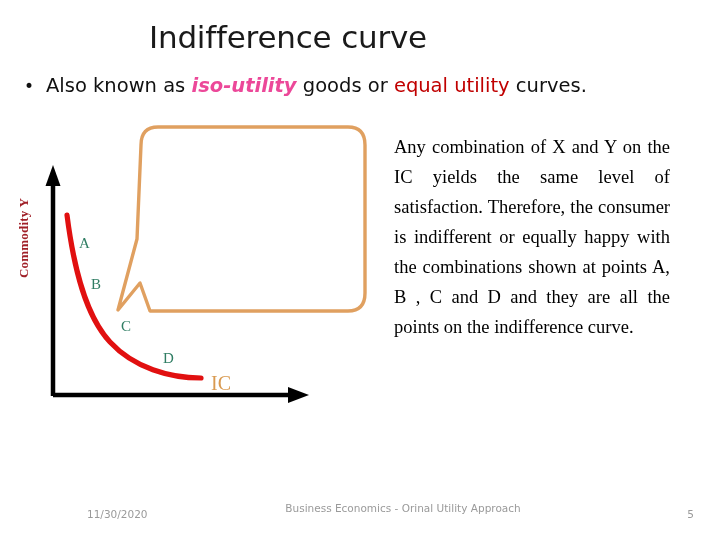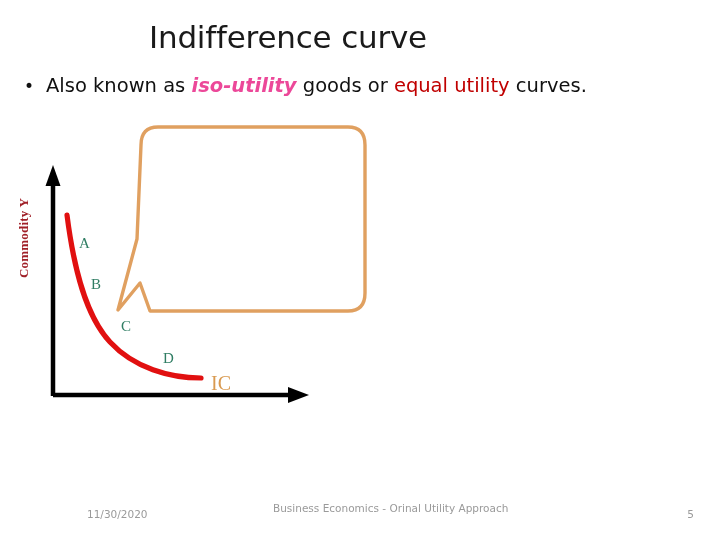--- a/index.html
+++ b/index.html
@@ -161,20 +161,21 @@
     top: 12px;
     font-family: "DejaVu Sans", sans-serif;
     font-size: 10.5px;
     color: #9a9a9a;
   }
   .footer-center {
     position: absolute;
     left: 230px;
     top: 5px;
     width: 260px;
+    text-align: center;
     font-family: "DejaVu Sans", sans-serif;
     font-size: 10.5px;
     line-height: 1.42;
     color: #9a9a9a;
   }
   .footer-page {
     position: absolute;
     right: 42px;
     top: 12px;
     font-family: "DejaVu Sans", sans-serif;
@@ -228,20 +229,21 @@
                Q 255,191 238,191
                L 40,191
                L 30,163
                L 8,190
                L 27,119
                L 31,25
                Q 31,7 48,7 Z" fill="#ffffff" stroke="#e0a060" stroke-width="3.4" stroke-linejoin="round" stroke-linecap="round"></path>
     </svg>
   </div>
 
+  <div class="body-right">Any combination of X and Y on the IC yields the same level of satisfaction. Therefore, the consumer is indifferent or equally happy with the combinations shown at points A, B , C and D and they are all the points on the indifference curve.</div>
 
   <div class="footer">
     <div class="footer-date">11/30/2020</div>
     <div class="footer-center">Business Economics - Orinal Utility Approach</div>
     <div class="footer-page">5</div>
   </div>
 
 </div>
 
 </body></html>

